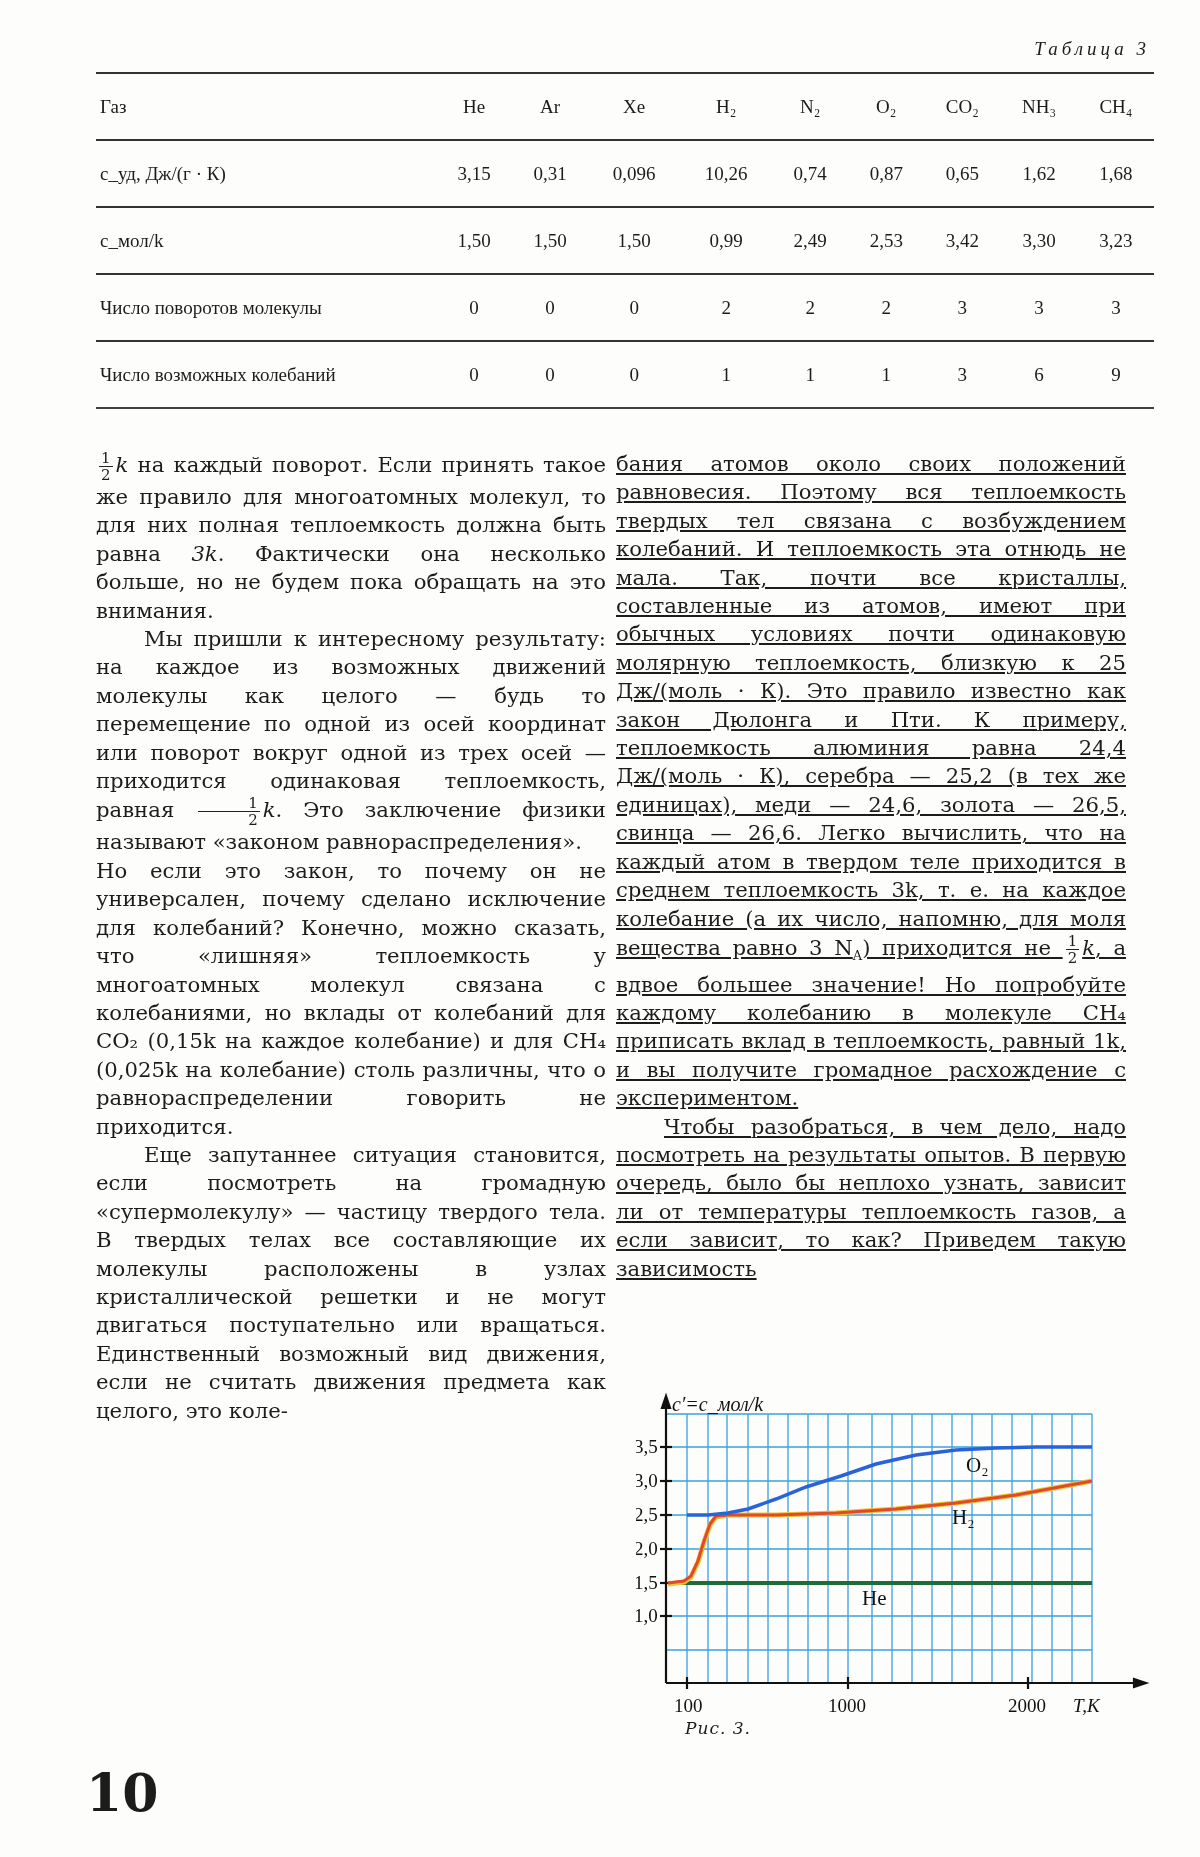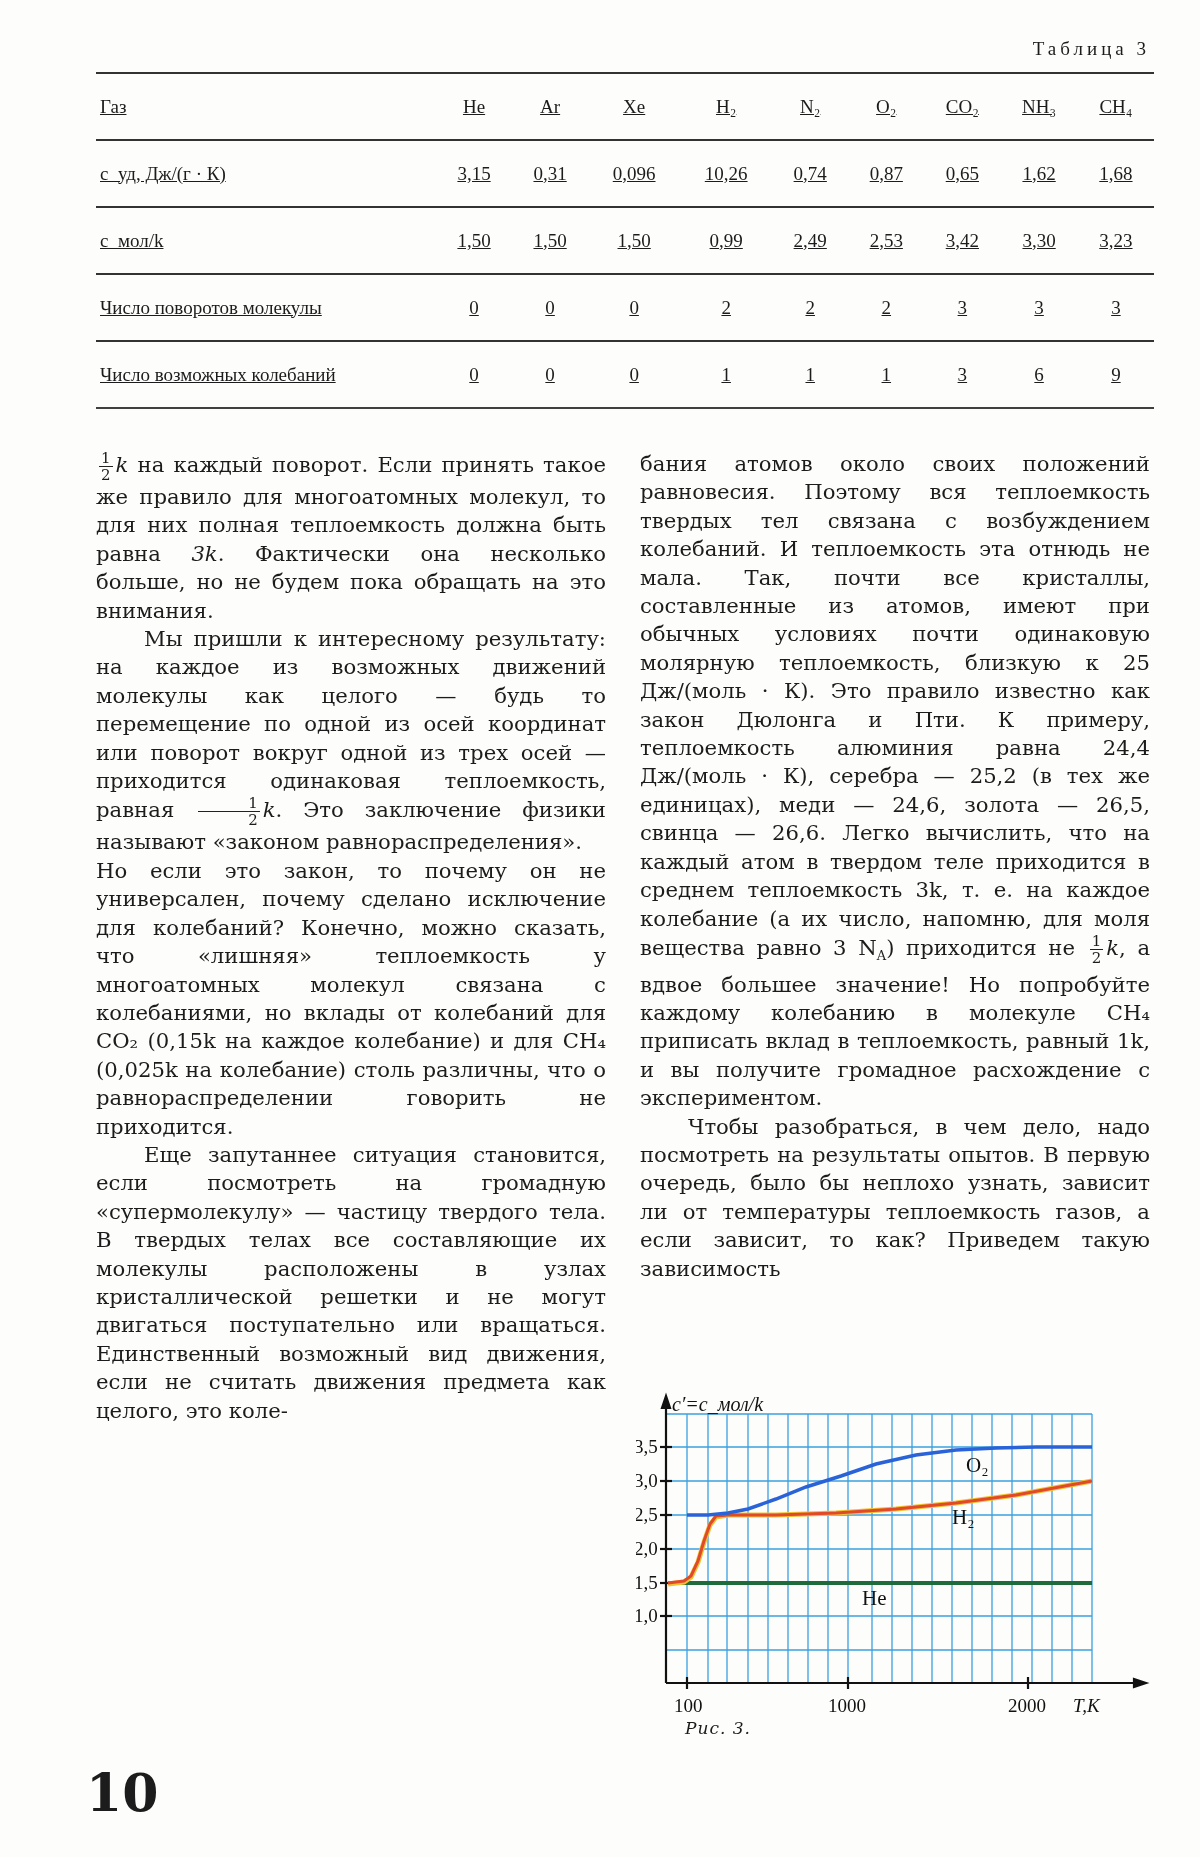--- a/index.html
+++ b/index.html
@@ -3,28 +3,29 @@
 <meta charset="utf-8">
 <style>
   html, body { margin: 0; padding: 0; }
   body {
     width: 1200px; height: 1857px; background: #fdfdfb; position: relative;
     font-family: "DejaVu Serif", serif; color: #1c1c1c; overflow: hidden;
   }
   .table-caption {
     position: absolute; right: 50px; top: 38px; font-size: 19px; letter-spacing: 4px;
     font-family: "Liberation Serif", serif;
+    font-style: italic;
   }
   .data-table {
     position: absolute; left: 96px; top: 72px; width: 1058px; border-collapse: collapse;
     font-family: "Liberation Serif", serif; font-size: 19px;
   }
   .data-table tr { height: 67px; border-top: 2px solid #333; }
   .data-table tr:last-child { border-bottom: 2px solid #404040; }
-  .data-table td { text-align: center; padding: 10px 6px; white-space: nowrap; text-decoration: underline; }
+  .data-table td { text-align: center; padding: 10px 6px; white-space: nowrap; }
   .data-table td.rowlabel { text-align: left; width: 330px; padding-left: 4px; }
   .col {
     position: absolute; width: 510px; font-size: 21.2px; line-height: 28.4px;
     text-align: justify; hyphens: manual;
   }
   .col p { margin: 0; }
   .col p.indent { text-indent: 48px; }
   .frac { display: inline-block; vertical-align: middle; text-align: center; font-size: 15px; line-height: 16px; margin: 0 3px; }
   .frac span { display: block; }
   .frac .num { border-bottom: 1px solid #222; padding: 0 2px; }
@@ -115,21 +116,21 @@
     <i class="k">3k</i><span>. Фактически она несколько больше, но не будем пока обращать на это внимания.</span>
   </p>
   <p class="indent">
     <span>Мы пришли к интересному результату: на каждое из возможных движений молекулы как целого — будь то перемещение по одной из осей координат или поворот вокруг одной из трех осей — приходится одинаковая теплоемкость, равная</span>
     <span class="frac"><span class="num">1</span><span>2</span></span><i class="k">k</i><span>. Это заключение физики называют «законом равнораспределения».</span>
   </p>
   <p>Но если это закон, то почему он не универсален, почему сделано исключение для колебаний? Конечно, можно сказать, что «лишняя» теплоемкость у многоатомных молекул связана с колебаниями, но вклады от колебаний для CO₂ (0,15k на каждое колебание) и для CH₄ (0,025k на колебание) столь различны, что о равнораспределении говорить не приходится.</p>
   <p class="indent">Еще запутаннее ситуация становится, если посмотреть на громадную «супермолекулу» — частицу твердого тела. В твердых телах все составляющие их молекулы расположены в узлах кристаллической решетки и не могут двигаться поступательно или вращаться. Единственный возможный вид движения, если не считать движения предмета как целого, это коле-</p>
 </div>
 
-<div class="col" style="left:640px; top:450px;">
+<div class="col" style="left:616px; top:450px;text-decoration:underline;">
   <p>
     <span>бания атомов около своих положений равновесия. Поэтому вся теплоемкость твердых тел связана с возбуждением колебаний. И теплоемкость эта отнюдь не мала. Так, почти все кристаллы, составленные из атомов, имеют при обычных условиях почти одинаковую молярную теплоемкость, близкую к 25 Дж/(моль · К). Это правило известно как закон Дюлонга и Пти. К примеру, теплоемкость алюминия равна 24,4 Дж/(моль · К), серебра — 25,2 (в тех же единицах), меди — 24,6, золота — 26,5, свинца — 26,6. Легко вычислить, что на каждый атом в твердом теле приходится в среднем теплоемкость 3k, т. е. на каждое колебание (а их число, напомню, для моля вещества равно 3 N</span><sub style="font-size:13px">A</sub><span>) приходится не</span>
     <span class="frac"><span class="num">1</span><span>2</span></span><i class="k">k</i><span>, а вдвое большее значение! Но попробуйте каждому колебанию в молекуле CH₄ приписать вклад в теплоемкость, равный 1k, и вы получите громадное расхождение с экспериментом.</span>
   </p>
   <p class="indent">Чтобы разобраться, в чем дело, надо посмотреть на результаты опытов. В первую очередь, было бы неплохо узнать, зависит ли от температуры теплоемкость газов, а если зависит, то как? Приведем такую зависимость</p>
 </div>
 
 <div class="figure">
   <svg width="530" height="330" viewBox="0 0 530 330">
 

